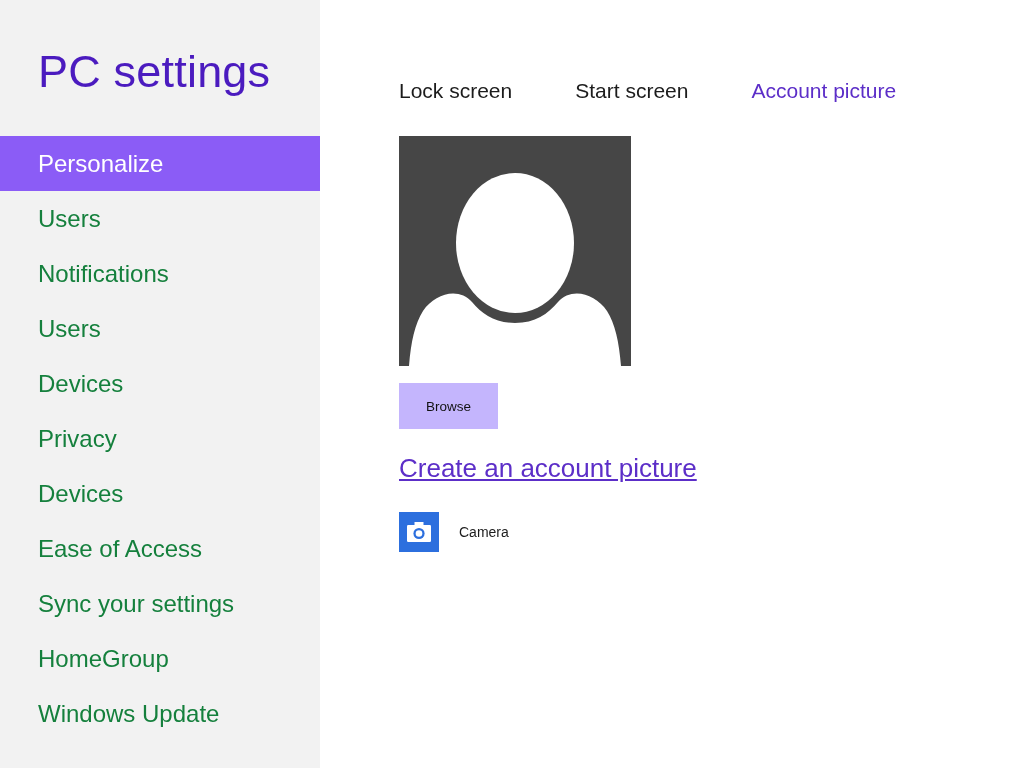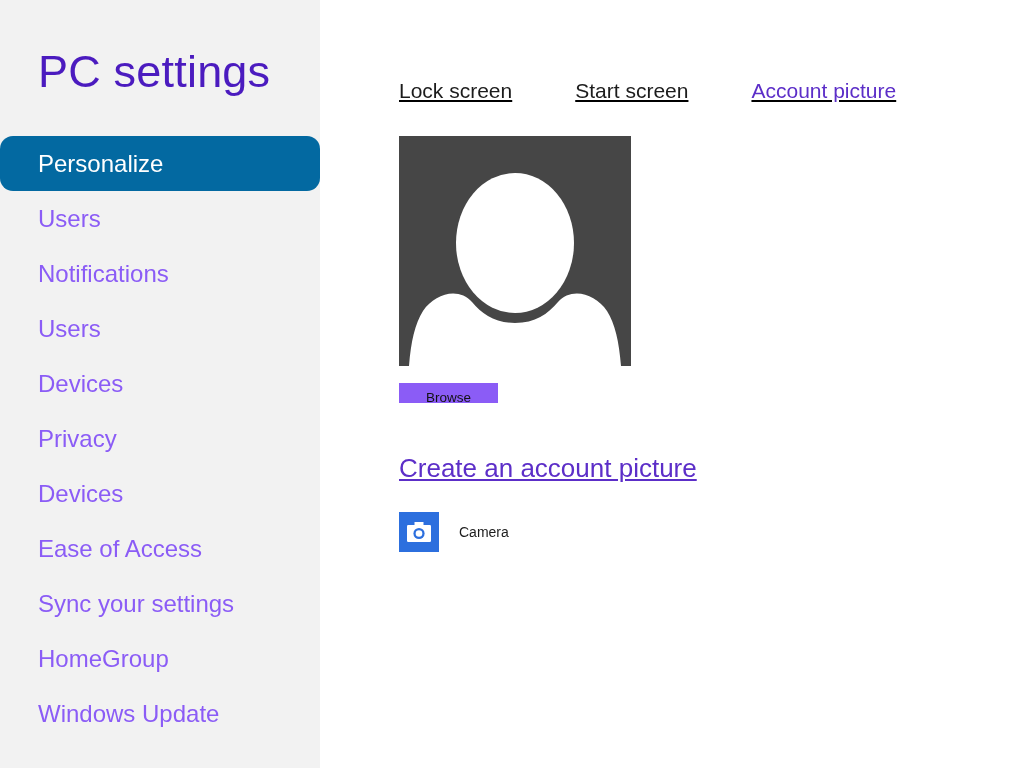--- a/index.html
+++ b/index.html
@@ -54,48 +54,46 @@
 
   .nav-item {
     position: relative;
     height: 55px;
     display: flex;
     align-items: center;
     padding-left: 38px;
     box-sizing: border-box;
     font-size: 24px;
     font-weight: 300;
-    color: #8b5cf6;
+    color: #15803d;
     white-space: nowrap;
     cursor: default;
   }
 
   .nav-item.selected {
-    background: #0369a1;
+    background: #8b5cf6;
     color: #ffffff;
-    border-radius: 13px;
   }
 
   
   .content {
     position: relative;
     flex: 1 1 auto;
     height: 768px;
     background: #ffffff;
     overflow: hidden;
   }
 
   .tabs {
     position: absolute;
     left: 79px;
     top: 79px;
     display: flex;
     align-items: baseline;
     gap: 0;
-    text-decoration: underline;
   }
 
   .tab {
     font-size: 21px;
     font-weight: 300;
     color: #1c1c1c;
     white-space: nowrap;
     margin-right: 63px;
     cursor: default;
   }
@@ -123,26 +121,26 @@
   .avatar svg {
     display: block;
     width: 232px;
     height: 230px;
   }
 
   .browse-btn {
     margin-top: 17px;
     display: inline-block;
     min-width: 78px;
-    height: 20px;
+    height: 46px;
     line-height: 29px;
     text-align: center;
     padding: 0 27px;
     box-sizing: border-box;
-    background: #8b5cf6;
+    background: #c4b5fd;
     color: #121212;
     border: none;
     font-family: "Liberation Sans", sans-serif;
     font-size: 13.5px;
     font-weight: 400;
     cursor: pointer;
   }
 
   
   .create-section {

